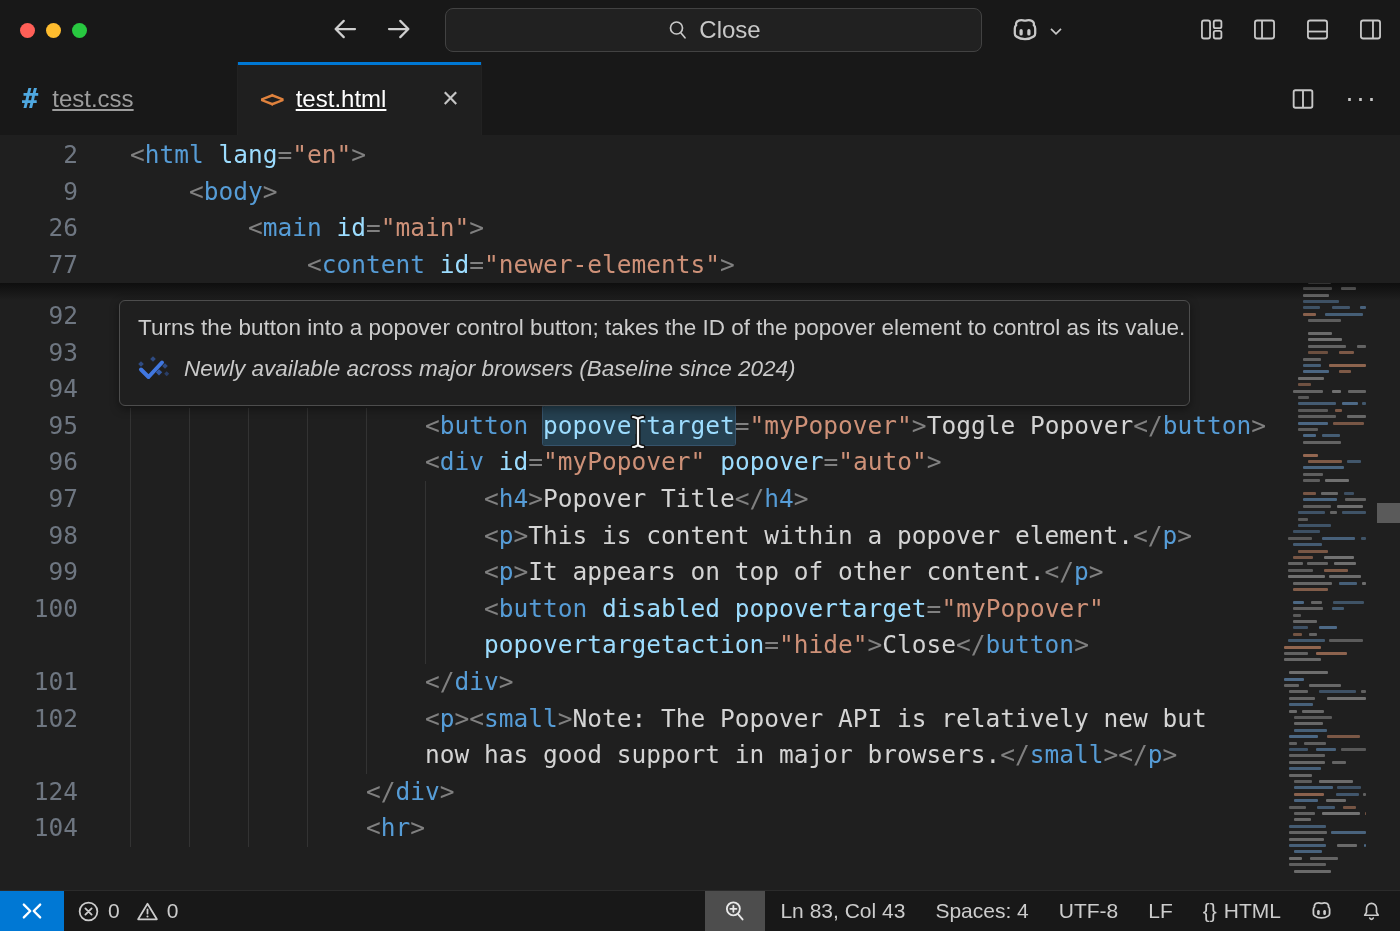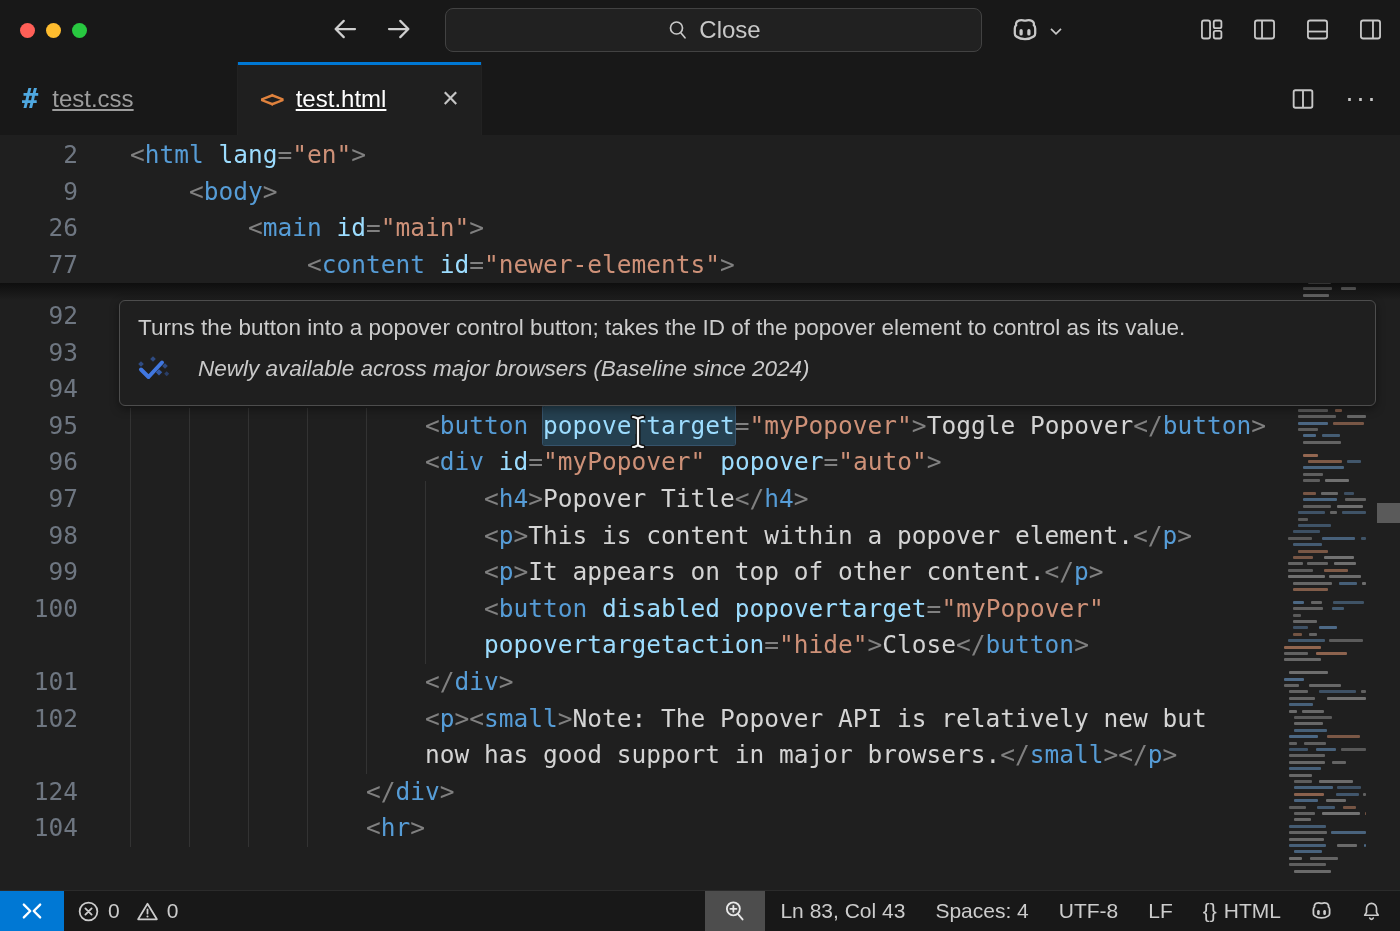--- a/index.html
+++ b/index.html
@@ -50,25 +50,25 @@
   #sticky-shadow { position:absolute; top:148px; left:0; right:0; height:17px; z-index:6;
                    background:linear-gradient(to bottom, rgba(0,0,0,.55), rgba(0,0,0,0)); }
   #partial-line { position:absolute; top:147px; left:375px; color:#4f4f4f;
                   font:24.5px/36.6px "DejaVu Sans Mono",monospace; z-index:4; }
   #minimap { position:absolute; top:0; left:1274px; width:100px; bottom:0; z-index:1; cursor:pointer; }
   .mmseg { position:absolute; height:3px; border-radius:1px; }
   #scroll-thumb { position:absolute; left:1377px; top:368px; width:23px; height:20px; background:#5a5a5a; z-index:2; }
   #cursor-ibeam { position:absolute; left:626px; top:277px; z-index:30; }
 
   
-  #hover { position:absolute; left:119px; top:300px; width:1257px; height:106px; background:#1f1f1f;
+  #hover { position:absolute; left:119px; top:300px; width:1071px; height:106px; background:#1f1f1f;
            border:1.5px solid #4d4d4d; border-radius:6px; z-index:20; padding:14px 18px 0 18px;
            box-shadow:0 3px 10px rgba(0,0,0,.4); }
   #hover-line1 { color:#ccc; font-size:22.5px; white-space:nowrap; }
-  #hover-line2 { margin-top:15px; display:flex; align-items:center; gap:28px; }
+  #hover-line2 { margin-top:15px; display:flex; align-items:center; gap:14px; }
   #hover-line2 span { color:#c9c9c9; font-size:22.5px; font-style:italic; white-space:nowrap; }
 
   
   #statusbar { position:absolute; bottom:0; left:0; width:1400px; height:41px; background:#181818;
                border-top:1px solid #2b2b2b; display:flex; align-items:center; color:#cccccc; font-size:21px; }
   .sb-item { display:flex; align-items:center; gap:7px; padding:0 12px; height:100%; cursor:pointer; }
   #sb-remote { width:64px; height:100%; background:var(--remote_bg); display:flex; align-items:center;
                justify-content:center; cursor:pointer; }
   #sb-zoom { background:#4d4d4d; width:60px; justify-content:center; }
   #sb-right { margin-left:auto; display:flex; align-items:center; height:100%; }

